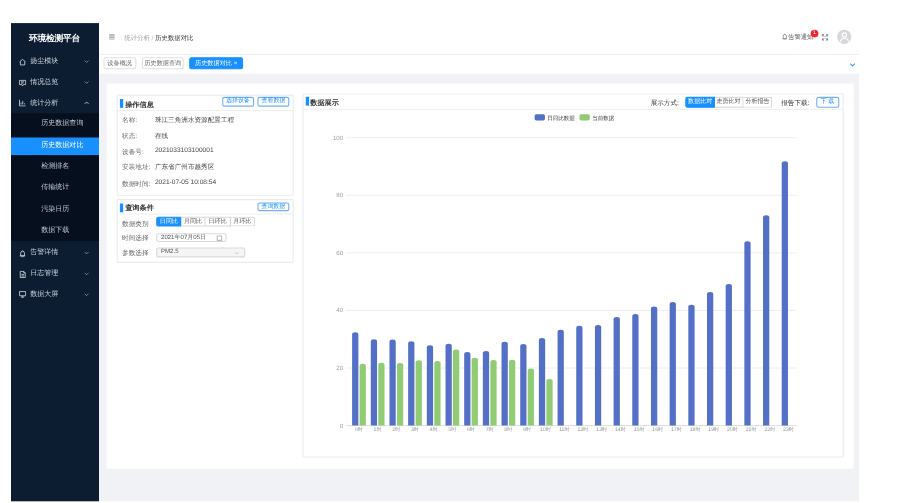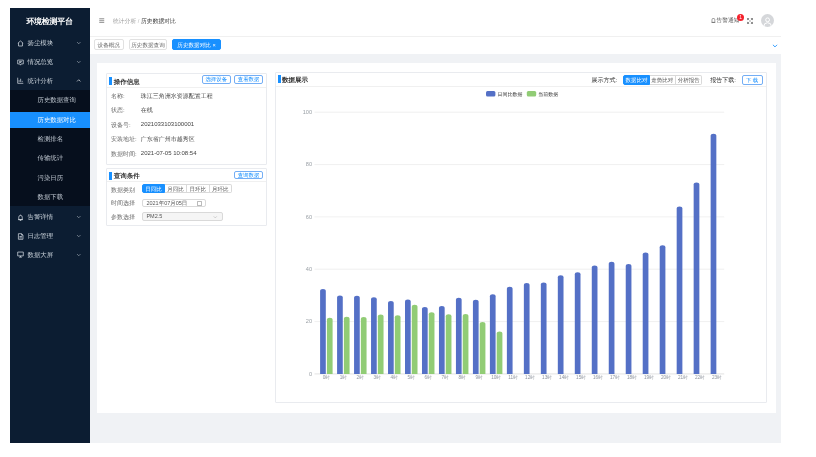--- a/index.html
+++ b/index.html
@@ -1,17 +1,17 @@
 <!DOCTYPE html>
 <html><head>
 <meta charset="utf-8">
 <style>
   * { margin:0; padding:0; box-sizing:border-box; }
   html,body { width:816px; height:457px; background:#fff; font-family:"Liberation Sans", sans-serif; overflow:hidden; }
-  #app { position:absolute; left:9.5px; top:8px; width:771.5px; height:435px; overflow:hidden; }
+  #app { position:absolute; left:9.5px; top:21px; width:771.5px; height:435px; overflow:hidden; }
   .abs { position:absolute; }
   
   #sidebar { position:absolute; left:0; top:0; width:80px; height:435px; background:#0c1d32; }
   #logo { position:absolute; left:0; top:8px; width:80px; text-align:center; color:#fff; font-weight:bold; font-size:8px; letter-spacing:-0.3px; }
   .mitem { position:absolute; left:0; width:80px; height:16px; line-height:16px; color:#ccd4dc; font-size:6.4px; }
   .mitem .txt { position:absolute; left:18px; top:0; }
   .mitem .ico { position:absolute; left:7.5px; top:4.5px; width:7px; height:7px; }
   .mitem .chev { position:absolute; right:8px; top:5.3px; width:5.5px; height:5.5px; }
   #submenu { position:absolute; left:0; top:82.3px; width:80px; height:115.7px; background:#060f1d; }
   .sitem { position:absolute; left:0; width:80px; height:16px; line-height:16px; color:#c3cbd4; font-size:6.4px; padding-left:28px; }

